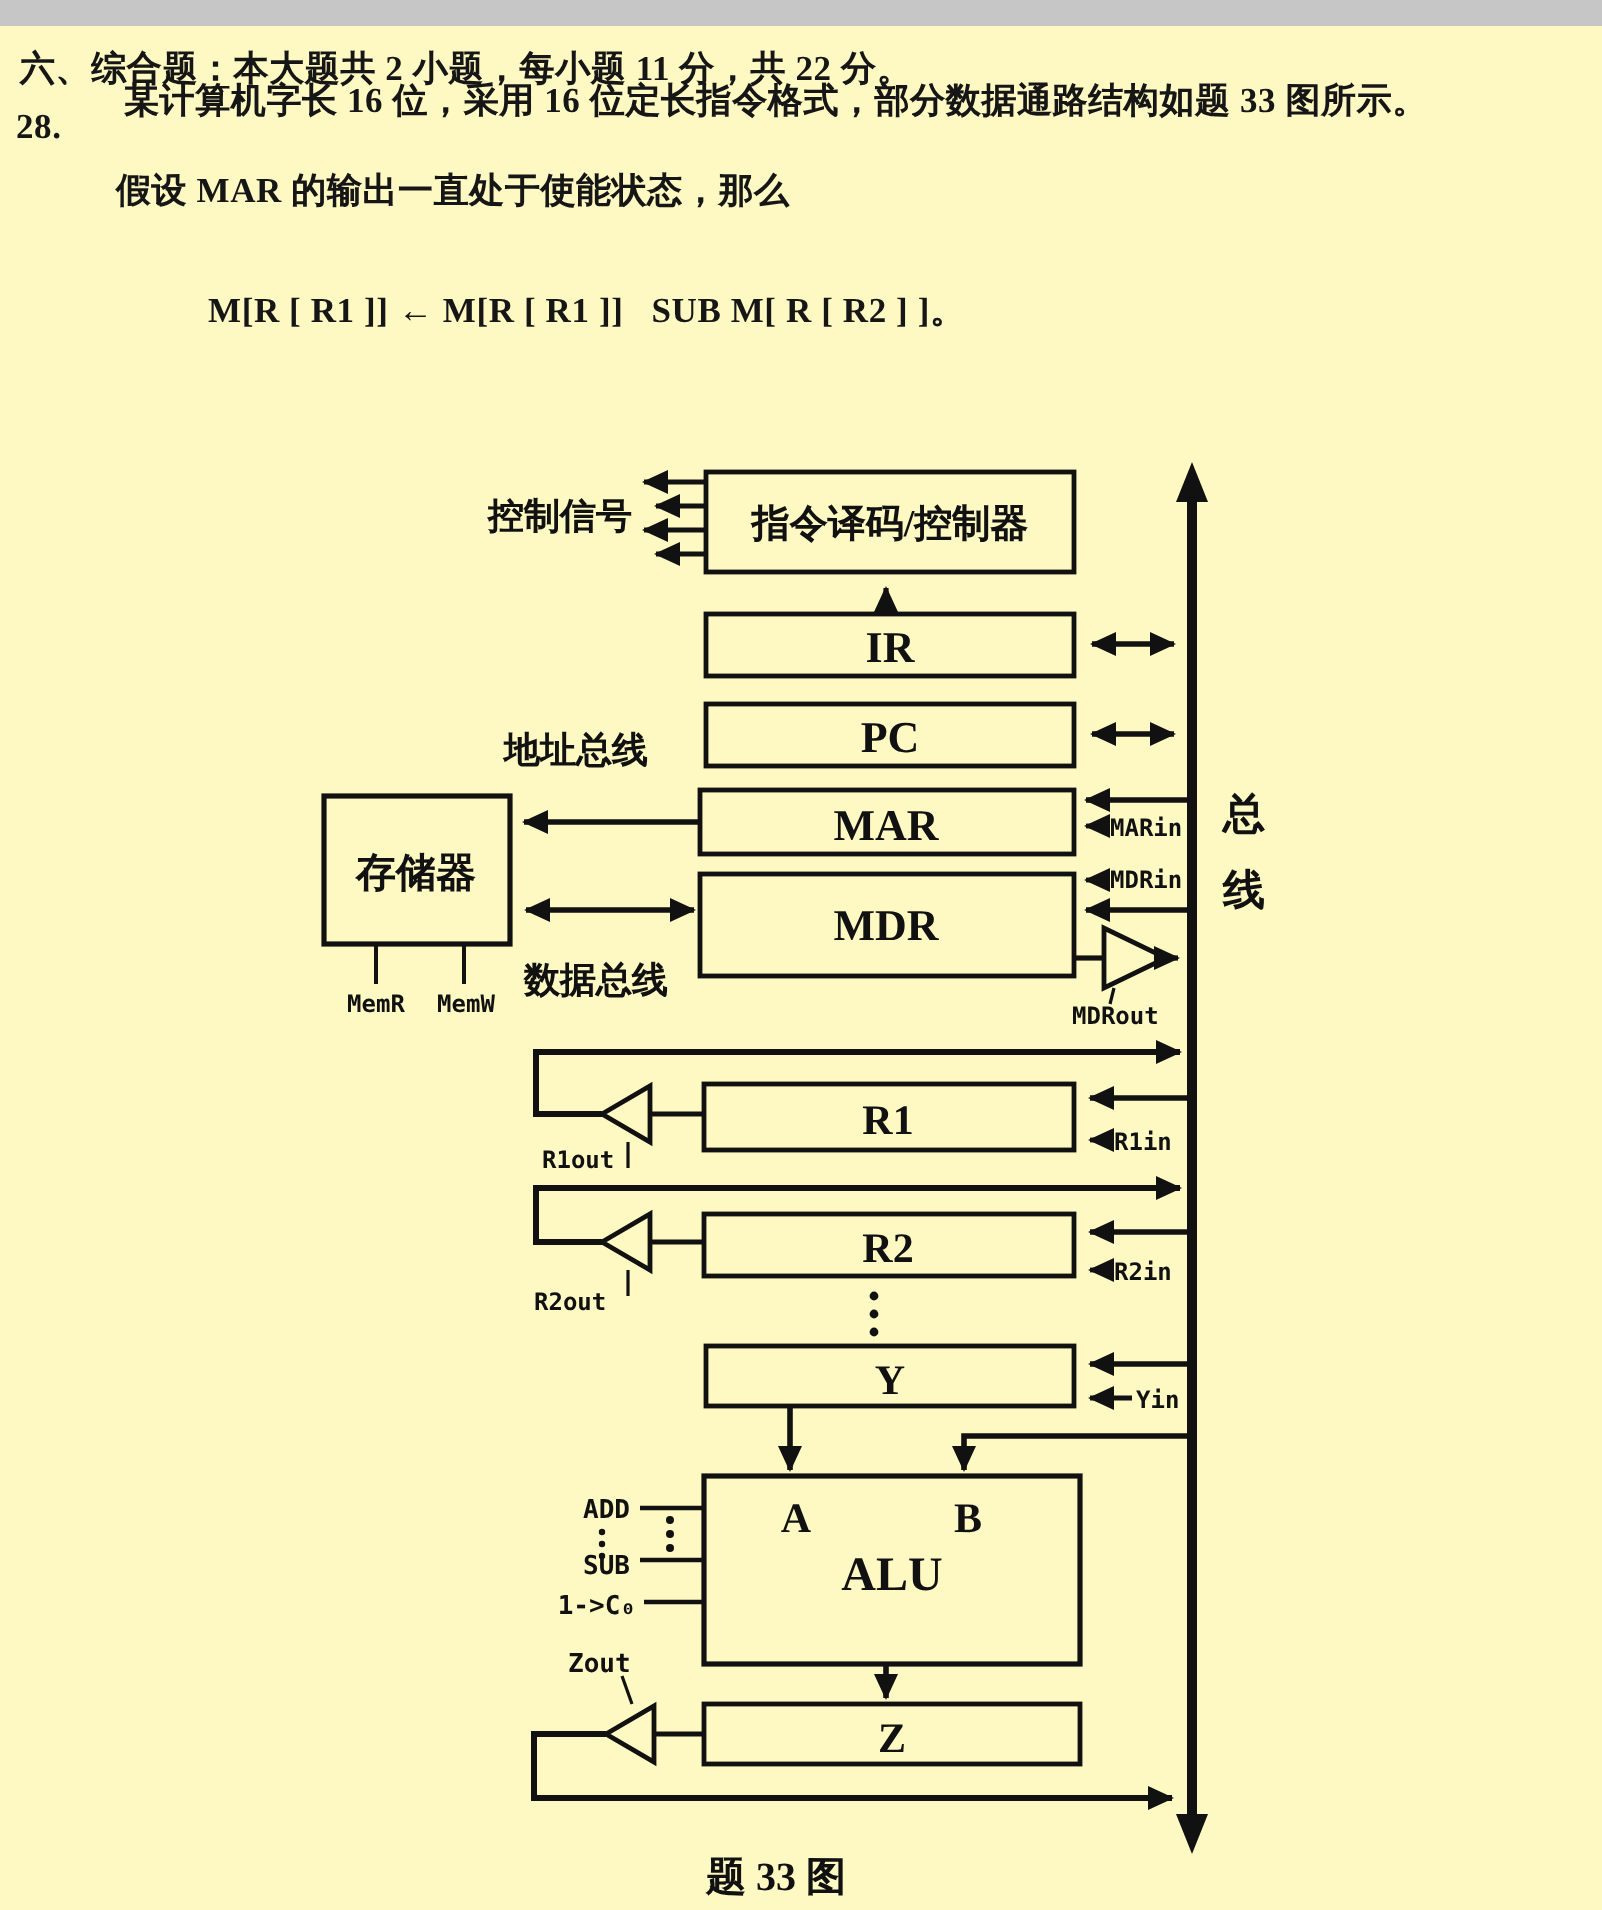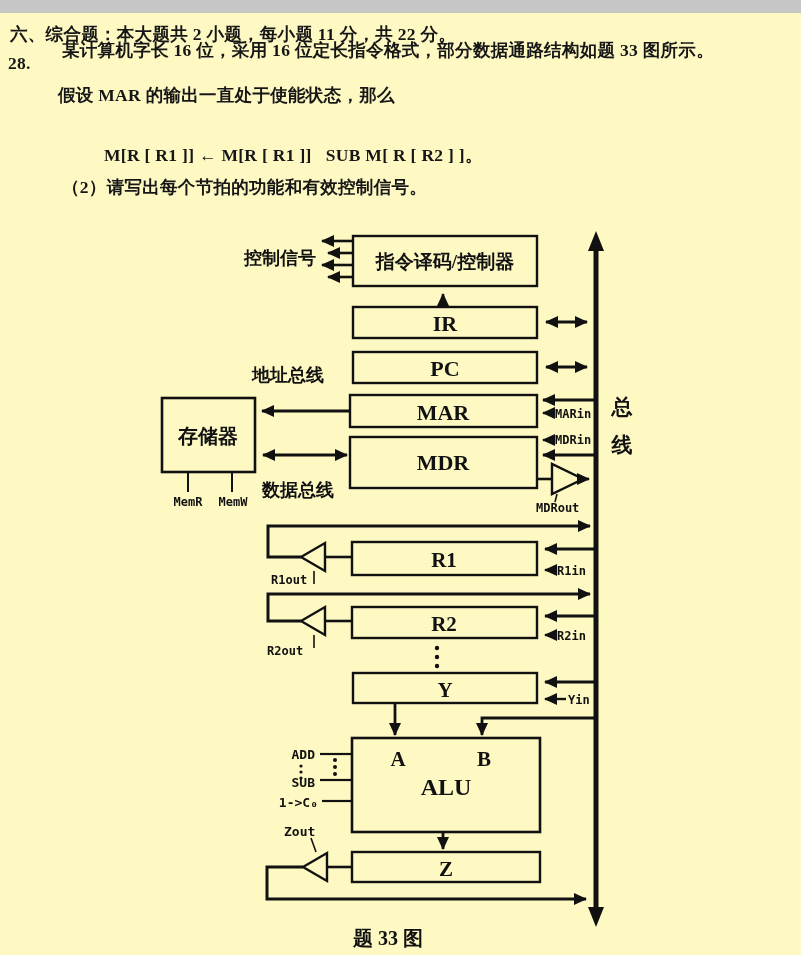--- a/index.html
+++ b/index.html
@@ -20,21 +20,20 @@
 <body>
 
 <div id="doc">
   <div class="topband"></div>
 
   <div class="tline bold" style="left:10px;top:22px;">六、综合题：本大题共 2 小题，每小题 11 分，共 22 分。</div>
   <div class="tline" style="left:8px;top:53px;">28.</div>
   <div class="tline" style="left:38px;top:38px;margin-left:24px;">某计算机字长 16 位，采用 16 位定长指令格式，部分数据通路结构如题 33 图所示。</div>
   <div class="tline" style="left:38px;top:83px;margin-left:20px;">假设 MAR 的输出一直处于使能状态，那么</div>
   <div class="tline" style="left:104px;top:143px;">M[R [ R1 ]] ← M[R [ R1 ]]   SUB M[ R [ R2 ] ]。</div>
-  <div class="tline" style="left:62px;top:175px;">（2）请写出每个节拍的功能和有效控制信号。</div>
 
   <svg width="801" height="955" viewBox="0 0 801 955">
     <defs>
       <marker id="ah" markerUnits="userSpaceOnUse" markerWidth="15" markerHeight="12" refX="12" refY="6" orient="auto-start-reverse">
         <path d="M0,0 L13,6 L0,12 Z" fill="#111"></path>
       </marker>
     </defs>
 
     <g>
       <line class="ln" x1="596" y1="246" x2="596" y2="912" stroke-width="5"></line>

